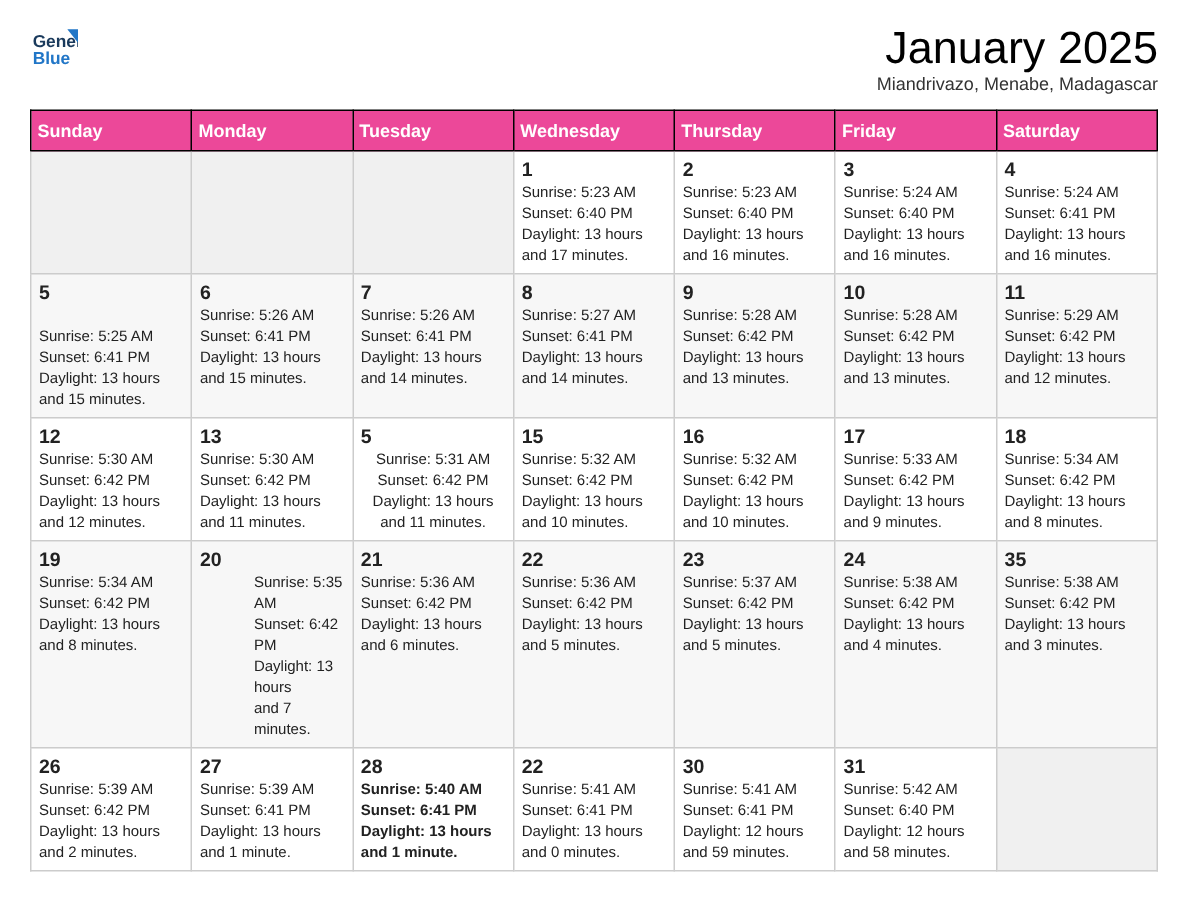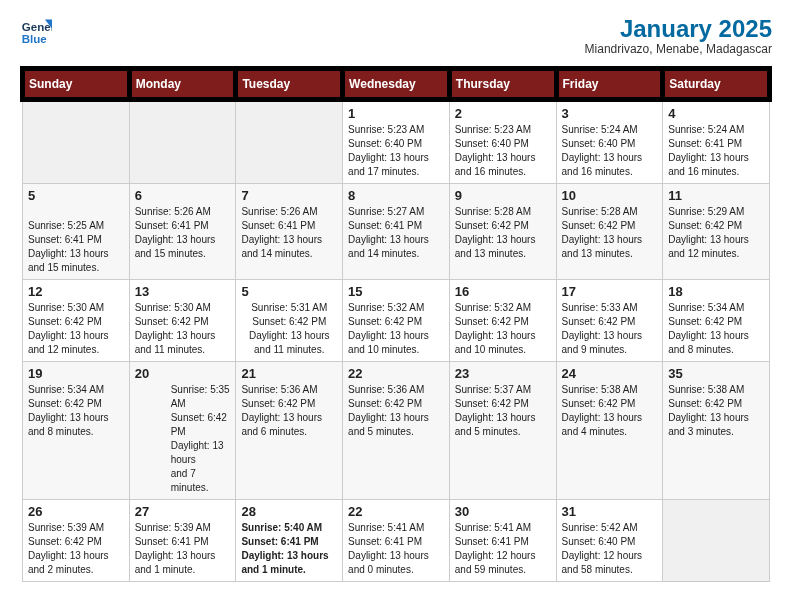--- a/index.html
+++ b/index.html
@@ -28,41 +28,41 @@
       gap: 4px;
     }
     .logo-icon {
       width: 32px;
       height: 32px;
     }
     .title-block {
       text-align: right;
     }
     .month-title {
-      font-size: 24px;
-      font-weight: bold;
-      color: #0369a1;
+      font-size: 30px;
+      font-weight: normal;
+      color: #000000;
       line-height: 1.1;
     }
     .subtitle {
       font-size: 12px;
       color: #333;
     }
     .calendar-table {
       width: 100%;
       border-collapse: collapse;
       font-size: 10.5px;
     }
     .calendar-table thead tr th {
-      background: #7f1d1d;
+      background: #ec4899;
       color: #fff;
       font-weight: bold;
       font-size: 12px;
       padding: 6px 4px;
-      border: 5px solid #000000;
+      border: 1px solid #000000;
       text-align: left;
     }
     .calendar-table tbody tr td {
       border: 1px solid #ccc;
       vertical-align: top;
       padding: 4px 5px;
       min-height: 72px;
       width: calc(100% / 7);
       background: #fff;
       color: #222;

